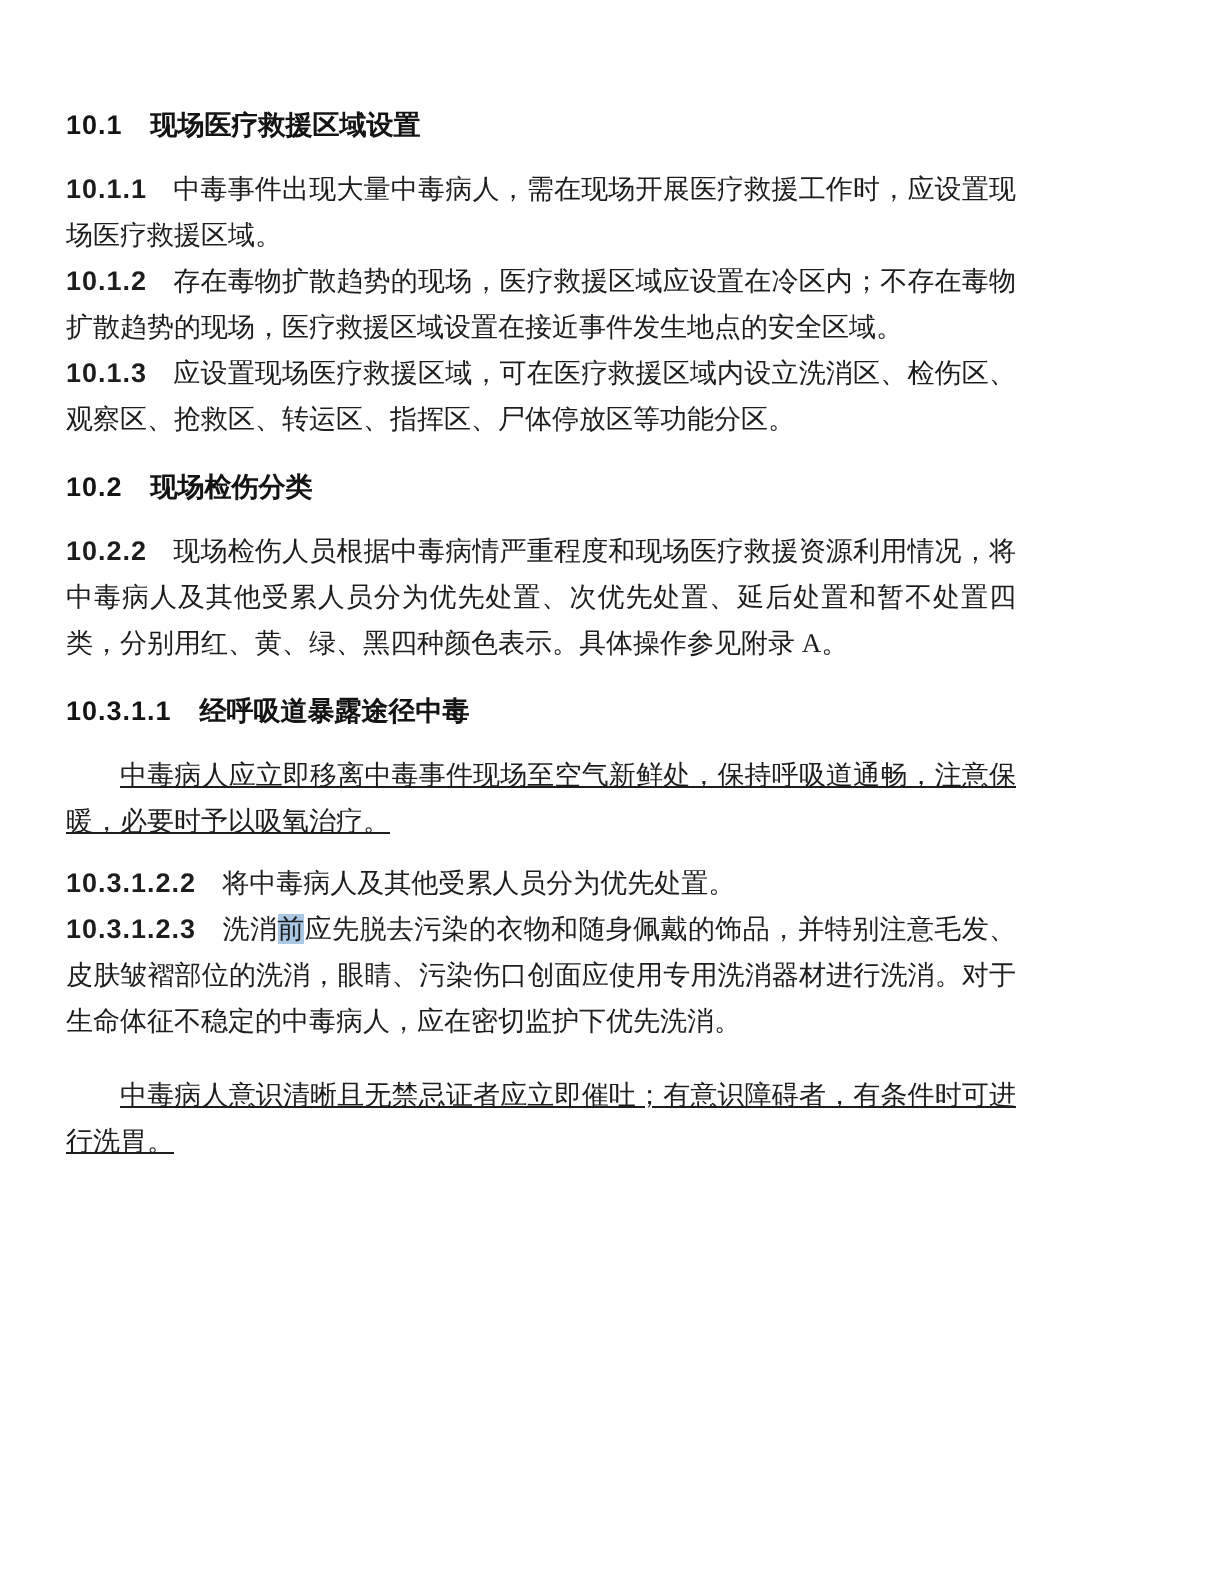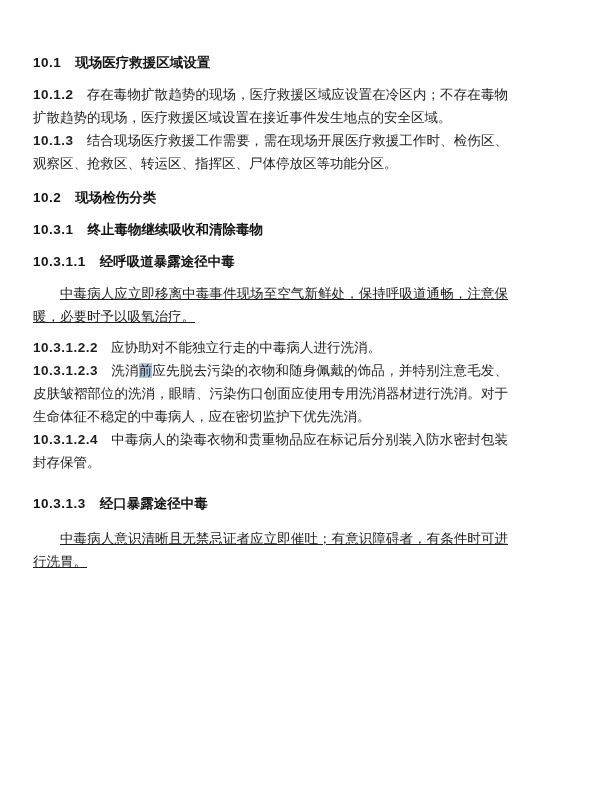--- a/index.html
+++ b/index.html
@@ -64,62 +64,59 @@
 </style>
 </head>
 <body>
 
 <div class="page">
 
   <div class="heading first">
     <span class="num">10.1</span><span>现场医疗救援区域设置</span>
   </div>
 
+  <p class="clause">
+    <span class="num">10.1.1</span><span>中毒事件出现大量中毒病人，需在现场开展医疗救援工作时，应设置现场医疗救援区域。</span>
+  </p>
 
   <p class="clause">
     <span class="num">10.1.2</span><span>存在毒物扩散趋势的现场，医疗救援区域应设置在冷区内；不存在毒物扩散趋势的现场，医疗救援区域设置在接近事件发生地点的安全区域。</span>
   </p>
 
   <p class="clause">
-    <span class="num">10.1.3</span><span>结合现场医疗救援工作需要，需在现场开展医疗救援工作时、检伤区、观察区、抢救区、转运区、指挥区、尸体停放区等功能分区。</span>
+    <span class="num">10.1.3</span><span>应设置现场医疗救援区域，可在医疗救援区域内设立洗消区、检伤区、观察区、抢救区、转运区、指挥区、尸体停放区等功能分区。</span>
   </p>
 
   <div class="heading">
     <span class="num">10.2</span><span>现场检伤分类</span>
   </div>
 
 
+  <p class="clause">
+    <span class="num">10.2.2</span><span>现场检伤人员根据中毒病情严重程度和现场医疗救援资源利用情况，将中毒病人及其他受累人员分为优先处置、次优先处置、延后处置和暂不处置四类，分别用红、黄、绿、黑四种颜色表示。具体操作参见附录 A。</span>
+  </p>
 
 
-  <div class="heading">
-    <span class="num">10.3.1</span><span>终止毒物继续吸收和清除毒物</span>
-  </div>
 
   <div class="heading">
     <span class="num">10.3.1.1</span><span>经呼吸道暴露途径中毒</span>
   </div>
 
   <p class="para">中毒病人应立即移离中毒事件现场至空气新鲜处，保持呼吸道通畅，注意保暖，必要时予以吸氧治疗。</p>
 
 
 
   <p class="clause">
-    <span class="num">10.3.1.2.2</span><span>应协助对不能独立行走的中毒病人进行洗消。</span>
+    <span class="num">10.3.1.2.2</span><span>将中毒病人及其他受累人员分为优先处置。</span>
   </p>
 
   <p class="clause">
     <span class="num">10.3.1.2.3</span><span>洗消</span><span class="sel">前</span><span>应先脱去污染的衣物和随身佩戴的饰品，并特别注意毛发、皮肤皱褶部位的洗消，眼睛、污染伤口创面应使用专用洗消器材进行洗消。对于生命体征不稳定的中毒病人，应在密切监护下优先洗消。</span>
   </p>
 
-  <p class="clause">
-    <span class="num">10.3.1.2.4</span><span>中毒病人的染毒衣物和贵重物品应在标记后分别装入防水密封包装封存保管。</span>
-  </p>
 
 
-  <div class="heading gap-top-lg">
-    <span class="num">10.3.1.3</span><span>经口暴露途径中毒</span>
-  </div>
 
   <p class="para gap-top-md">中毒病人意识清晰且无禁忌证者应立即催吐；有意识障碍者，有条件时可进行洗胃。</p>
 
   <div class="page-number">6</div>
 
 </div>
 
 </body></html>

